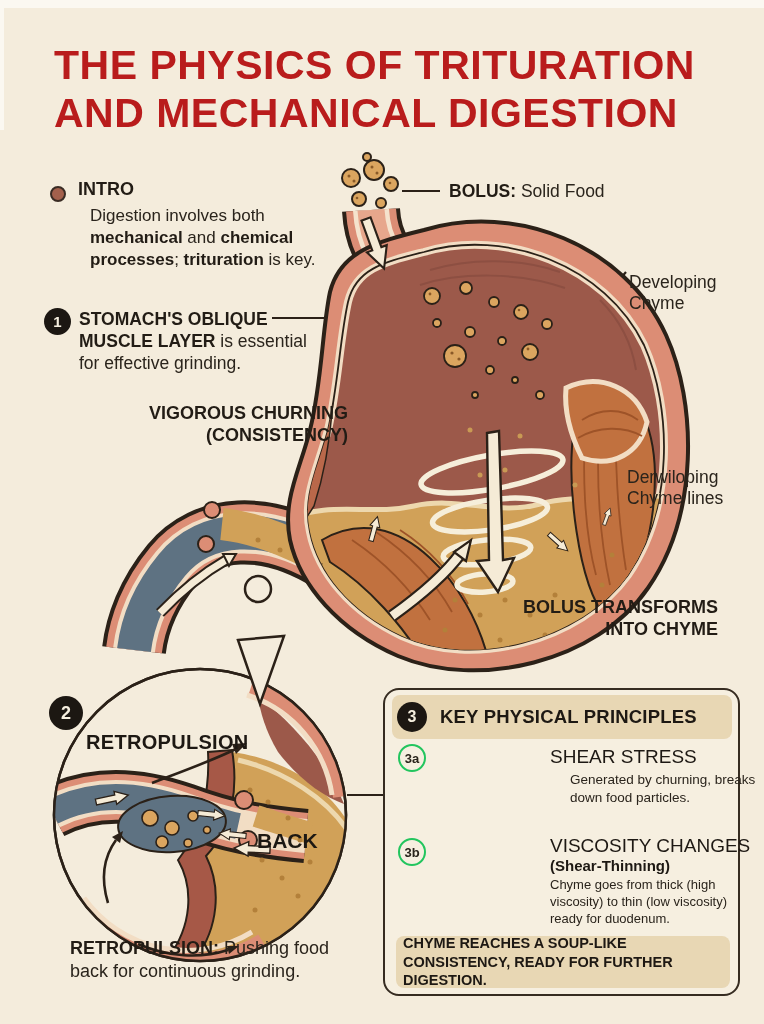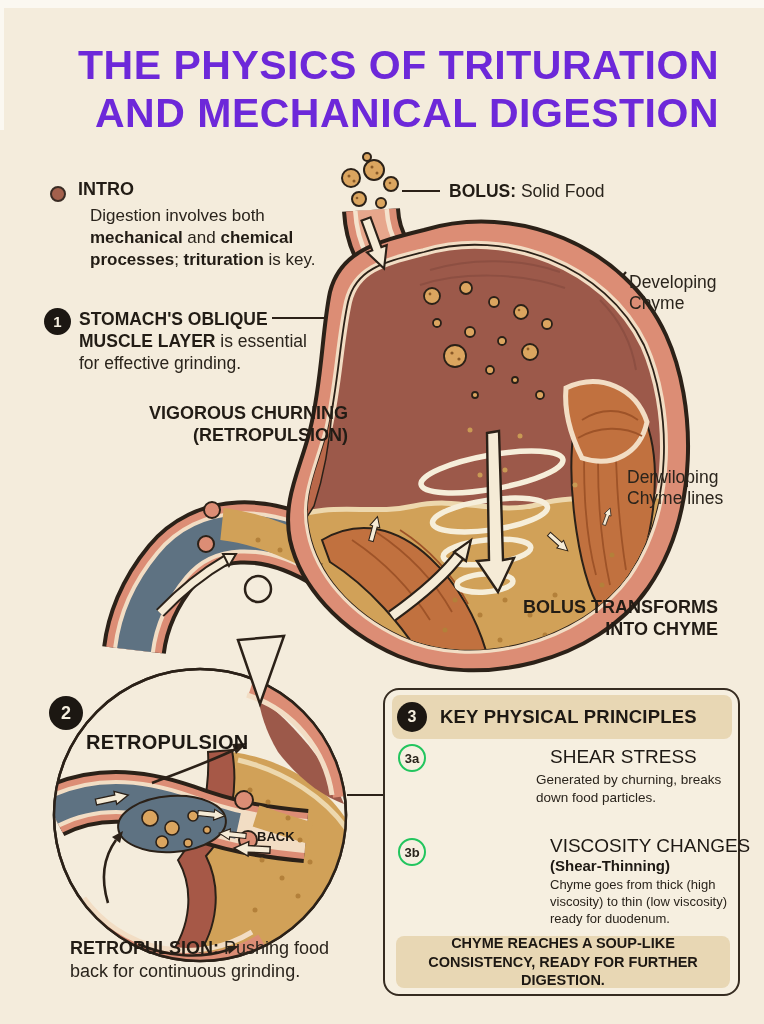--- a/index.html
+++ b/index.html
@@ -2,61 +2,61 @@
 <html><head>
 <meta charset="utf-8">
 <style>
   html,body{margin:0;padding:0;background:#e8e0cf;}
   .page{position:relative;width:764px;height:1024px;background:#f4ecdc;overflow:hidden;
         font-family:"Liberation Sans",sans-serif;color:#2a241c;}
   .abs{position:absolute;}
   .edge-top{left:0;top:0;width:764px;height:8px;background:#fbf8f1;}
   .edge-left{left:0;top:0;width:4px;height:130px;background:#fbf8f1;}
   .title{left:54px;top:42px;width:665px;font-size:41px;line-height:1.16;font-weight:700;
-         color:#6d28d9;letter-spacing:.5px;text-align:right;}
+         color:#b91c1c;letter-spacing:.5px;}
   .bullet{left:50px;top:186px;width:16px;height:16px;border-radius:50%;
           background:#a3604c;border:2px solid #3a2c24;box-sizing:border-box;}
   .intro-head{left:78px;top:179px;font-size:18px;font-weight:700;color:#221c15;}
   .intro-text{left:78px;top:205px;width:242px;font-size:17px;line-height:1.28;margin-left:12px;}
   b,.bld{font-weight:700;color:#221c15;}
   .lbl{font-size:17.5px;line-height:1.2;}
   .bolus-lbl{left:449px;top:181px;}
   .devchyme-lbl{left:629px;top:272px;}
   .badge{border-radius:50%;background:#1c1712;color:#f6efdf;display:flex;
          align-items:center;justify-content:center;font-weight:700;}
   .badge1{left:44px;top:308px;width:27px;height:27px;font-size:15px;}
   .badge2{left:49px;top:696px;width:34px;height:34px;font-size:18px;}
   .badge3{left:397px;top:702px;width:30px;height:30px;font-size:16px;}
   .oblique{left:79px;top:308px;width:235px;font-size:17.5px;line-height:1.26;}
   .churning{left:133px;top:403px;width:215px;text-align:right;font-size:18px;
             font-weight:700;line-height:1.22;color:#221c15;}
   .chymelines{left:627px;top:467px;}
   .transforms{left:518px;top:597px;width:200px;text-align:right;font-size:18px;
               font-weight:700;line-height:1.22;color:#221c15;}
   .retro-title{left:86px;top:731px;font-size:20px;font-weight:700;color:#1d1813;letter-spacing:.3px;}
-  .back-lbl{left:257px;top:829px;font-size:13px;font-weight:700;color:#1d1813;}
+  .back-lbl{left:257px;top:829px;font-size:21px;font-weight:700;color:#1d1813;}
   .retro-caption{left:70px;top:937px;width:270px;text-align:left;font-size:18px;line-height:1.26;}
   .panel{left:383px;top:688px;width:357px;height:308px;border:2.5px solid #362c21;
          border-radius:16px;background:#f6efe0;box-sizing:border-box;}
   .panel-band{left:392px;top:695px;width:340px;height:44px;background:#e8d7b4;border-radius:8px;}
   .panel-title{left:440px;top:706px;font-size:18.5px;font-weight:700;color:#1d1813;letter-spacing:.2px;}
   .mini-badge{border-radius:50%;border:2px solid #22c55e;color:#2a241c;background:transparent;
               display:flex;align-items:center;justify-content:center;font-size:13px;font-weight:700;
               width:28px;height:28px;box-sizing:border-box;}
   .badge3a{left:398px;top:744px;}
   .badge3b{left:398px;top:838px;}
   .pr-title{font-size:19px;font-weight:400;color:#1d1813;line-height:1.05;}
   .shear-title{left:550px;top:747px;}
-  .shear-desc{left:536px;top:771px;width:190px;font-size:13.5px;line-height:1.3;}
+  .shear-desc{left:570px;top:771px;width:190px;font-size:13.5px;line-height:1.3;}
   .visc-title{left:550px;top:836px;}
   .visc-sub{left:550px;top:857px;font-size:15px;font-weight:700;color:#1d1813;}
   .visc-desc{left:550px;top:877px;width:196px;font-size:13px;line-height:1.3;}
   .banner{left:396px;top:936px;width:334px;height:52px;background:#e8d7b4;border-radius:8px;
           display:flex;align-items:center;justify-content:center;}
-  .banner-text{width:320px;text-align:center;font-size:14.5px;font-weight:700;color:#1d1813;line-height:1.3;}
+  .banner-text{width:320px;text-align:left;font-size:14.5px;font-weight:700;color:#1d1813;line-height:1.3;}
   svg{position:absolute;left:0;top:0;}
 </style>
 </head>
 <body>
 
 <div class="page">
   <div class="abs edge-top"></div>
   <div class="abs edge-left"></div>
 
   <svg width="764" height="1024" viewBox="0 0 764 1024">
@@ -333,21 +333,21 @@
   <div class="abs lbl devchyme-lbl">
     <div>Developing</div>
     <div>Chyme</div>
   </div>
 
   <div class="abs badge badge1">1</div>
   <div class="abs oblique"><b>STOMACH'S OBLIQUE MUSCLE LAYER</b><span> is essential for effective grinding.</span></div>
 
   <div class="abs churning">
     <div>VIGOROUS CHURNING</div>
-    <div>(RETROPULSION)</div>
+    <div>(CONSISTENCY)</div>
   </div>
 
   <div class="abs lbl chymelines">
     <div>Derwiloping</div>
     <div>Chyme lines</div>
   </div>
 
   <div class="abs transforms">
     <div>BOLUS TRANSFORMS</div>
     <div>INTO CHYME</div>

